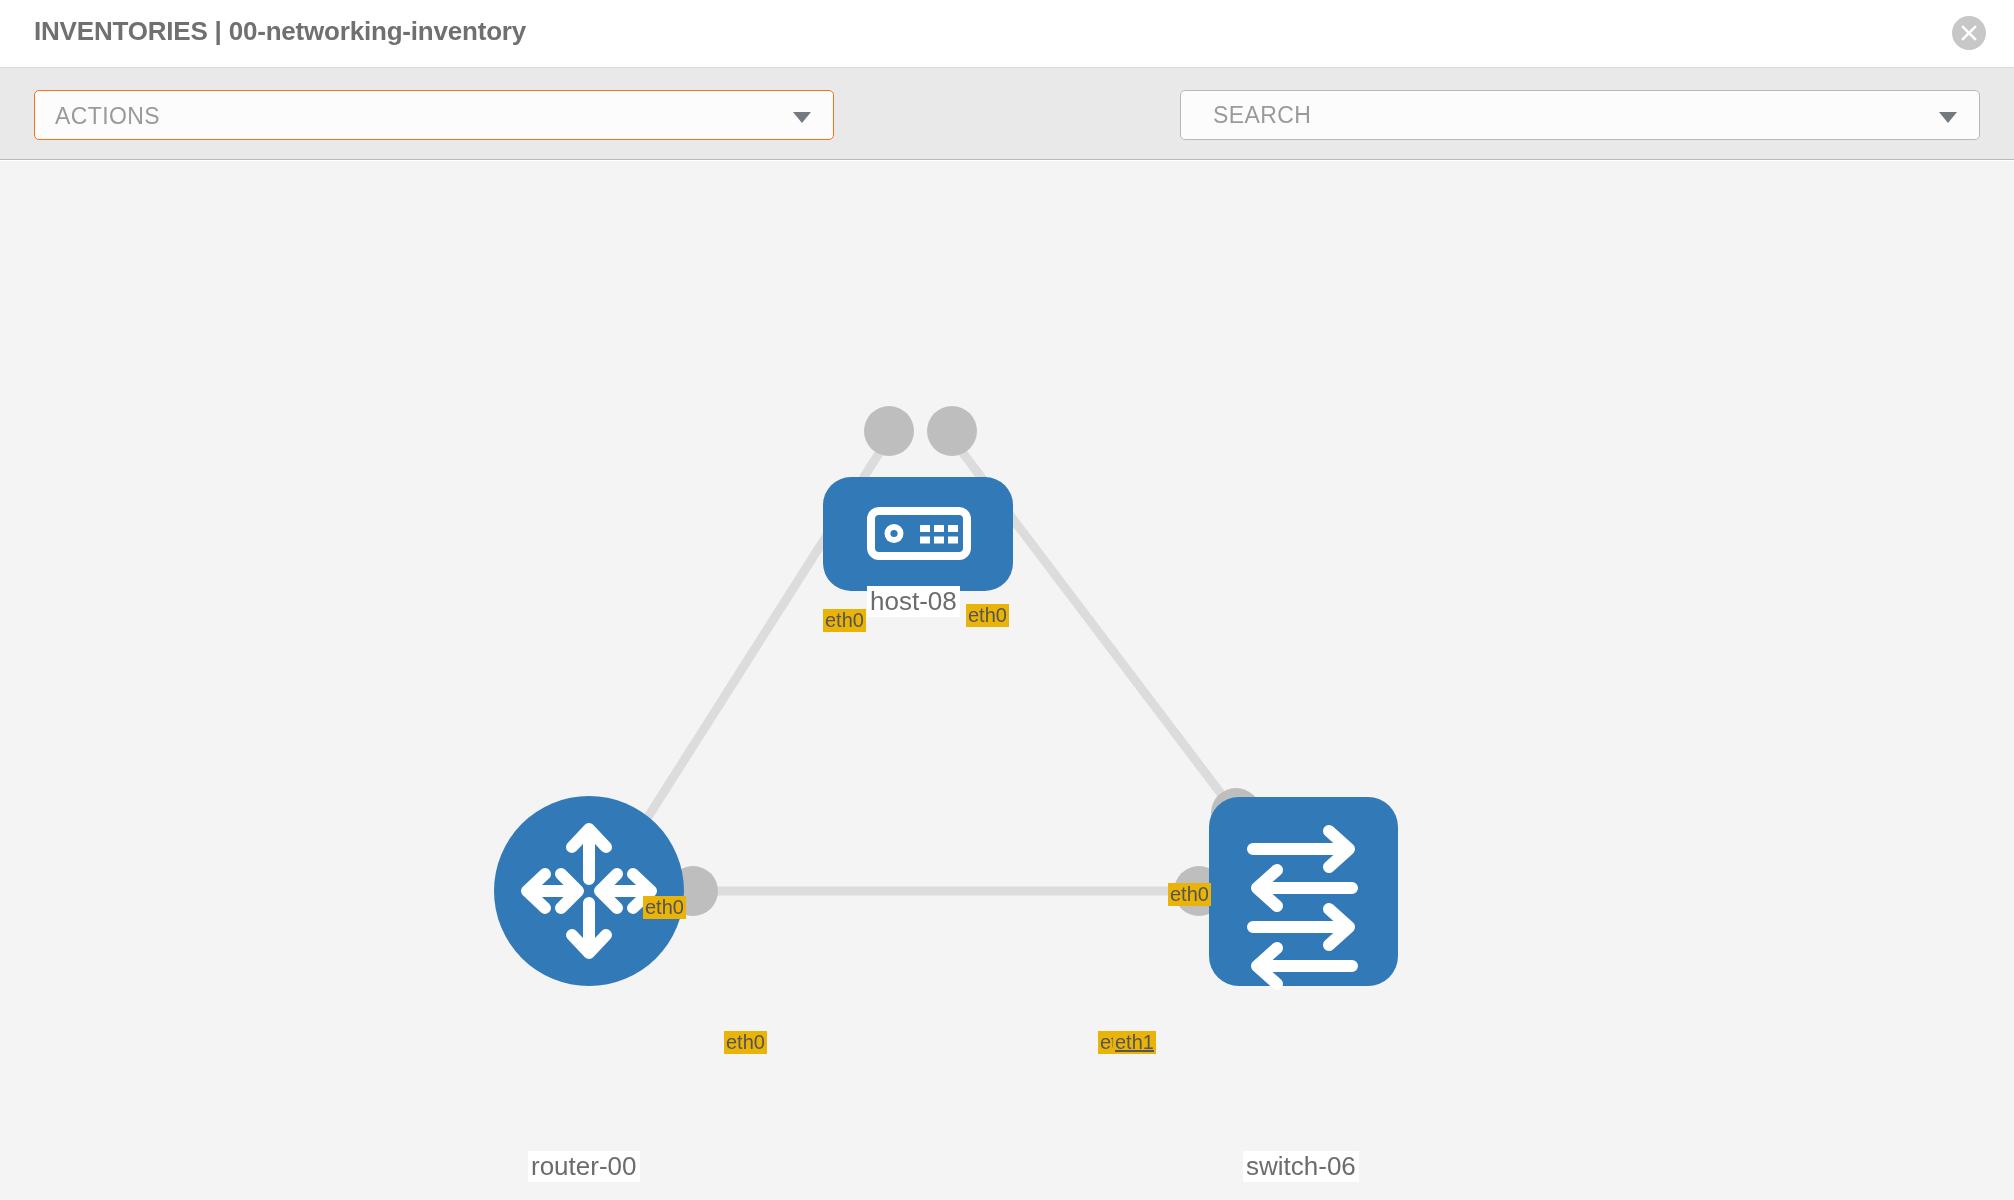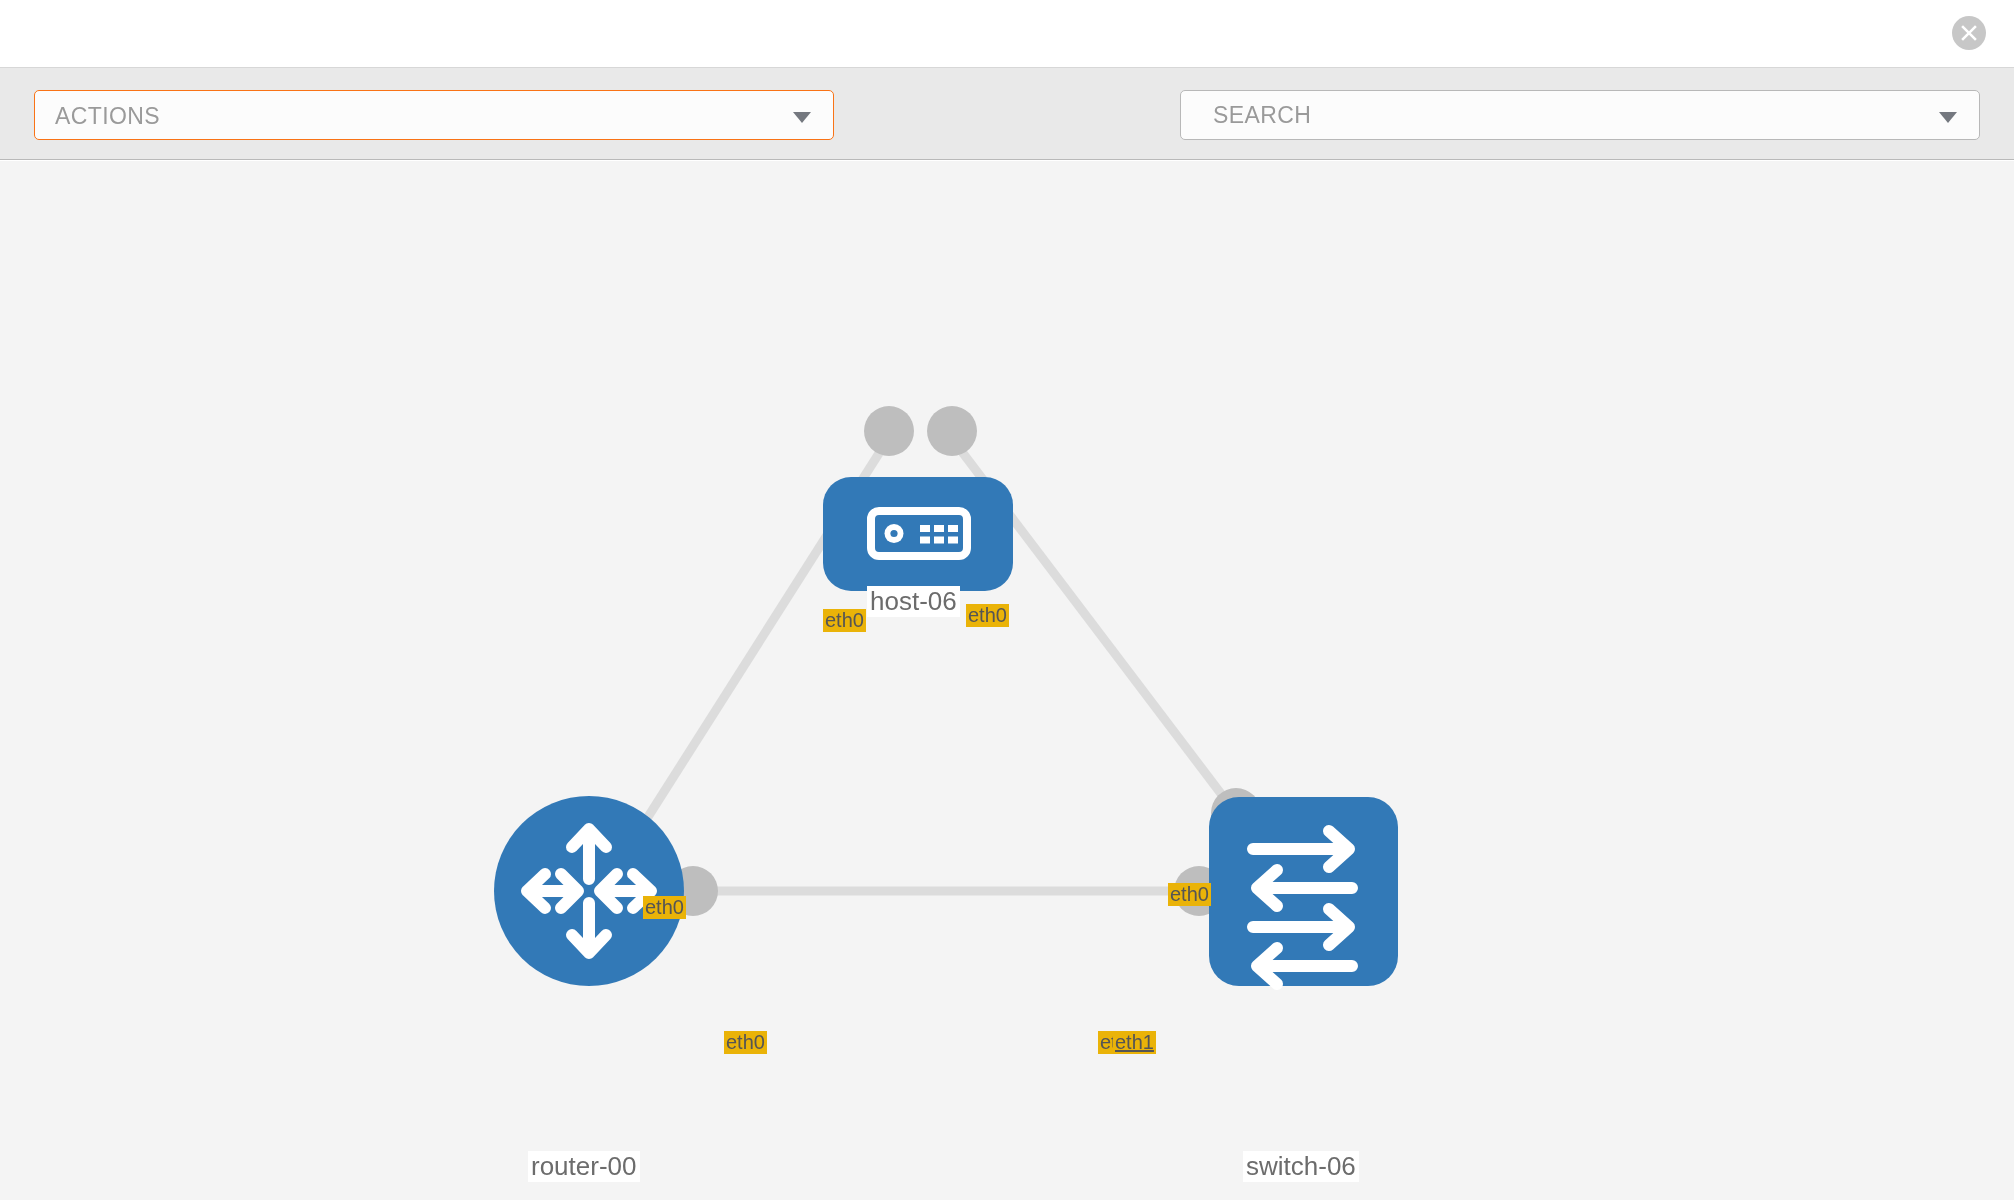--- a/index.html
+++ b/index.html
@@ -96,20 +96,21 @@
     background:#eab308;
     padding:0 2px;
     white-space:nowrap;
     cursor:default;
   }
 </style>
 </head>
 <body>
 
 <div id="header">
+  <div id="page-title">INVENTORIES | 00-networking-inventory</div>
   <div id="close-btn">
     <svg width="34" height="34" viewBox="0 0 34 34">
       <path d="M11 9.2 L17 15.2 L23 9.2 L24.8 11 L18.8 17 L24.8 23 L23 24.8 L17 18.8 L11 24.8 L9.2 23 L15.2 17 L9.2 11 Z" fill="#ffffff"></path>
     </svg>
   </div>
 </div>
 
 <div id="toolbar">
 
   <div id="actions-select">
@@ -195,21 +196,21 @@
       <rect x="1209" y="636" width="189" height="189" rx="30" ry="30" fill="#3279b7"></rect>
       <g stroke="#ffffff" stroke-width="12" stroke-linecap="round" stroke-linejoin="round" fill="none">
         <path d="M1253 688 L1349 688 M1329 670 L1349 688 L1329 706"></path>
         <path d="M1352 727 L1257 727 M1277 709 L1257 727 L1277 745"></path>
         <path d="M1253 766 L1349 766 M1329 748 L1349 766 L1329 784"></path>
         <path d="M1352 805 L1257 805 M1277 787 L1257 805 L1277 823"></path>
       </g>
     </g>
   </svg>
 
-  <div class="node-label" style="left:867px; top:425px;">host-06</div>
+  <div class="node-label" style="left:867px; top:425px;">host-08</div>
   <div class="node-label" style="left:528px; top:990px;">router-00</div>
   <div class="node-label" style="left:1243px; top:990px;">switch-06</div>
 
   <div class="iface-label" style="left:823px; top:448px;">eth0</div>
   <div class="iface-label" style="left:966px; top:443px;">eth0</div>
   <div class="iface-label" style="left:643px; top:735px;">eth0</div>
   <div class="iface-label" style="left:1168px; top:722px;">eth0</div>
   <div class="iface-label" style="left:724px; top:870px;">eth0</div>
   <div class="iface-label" style="left:1098px; top:870px;">eth</div>
   <div class="iface-label" style="left:1113px; top:870px;text-decoration:underline;">eth1</div>

